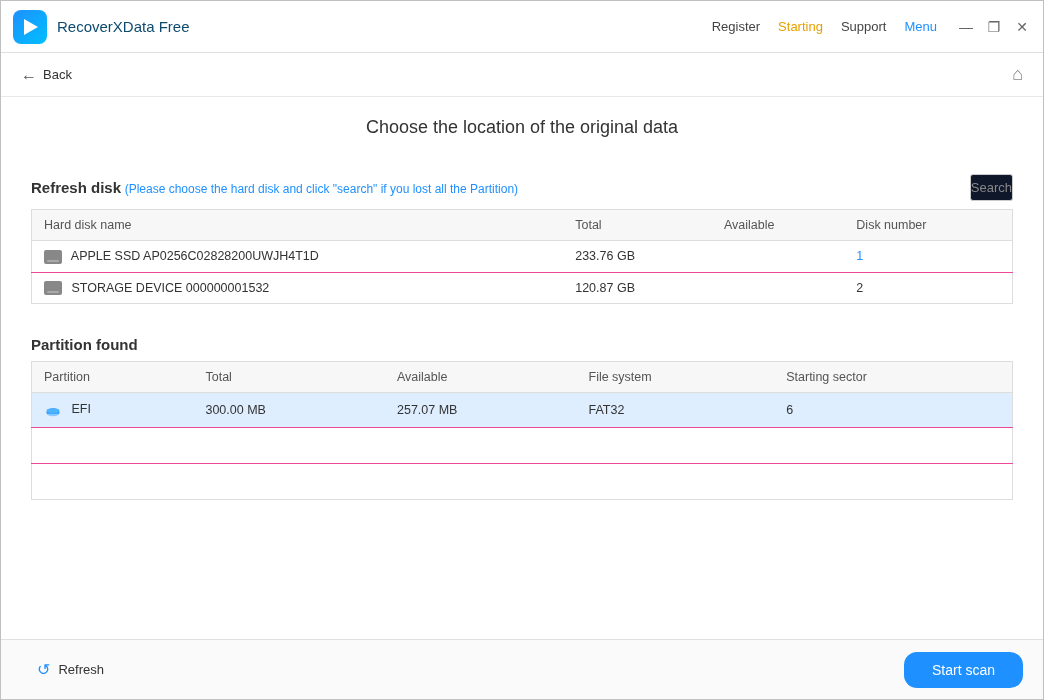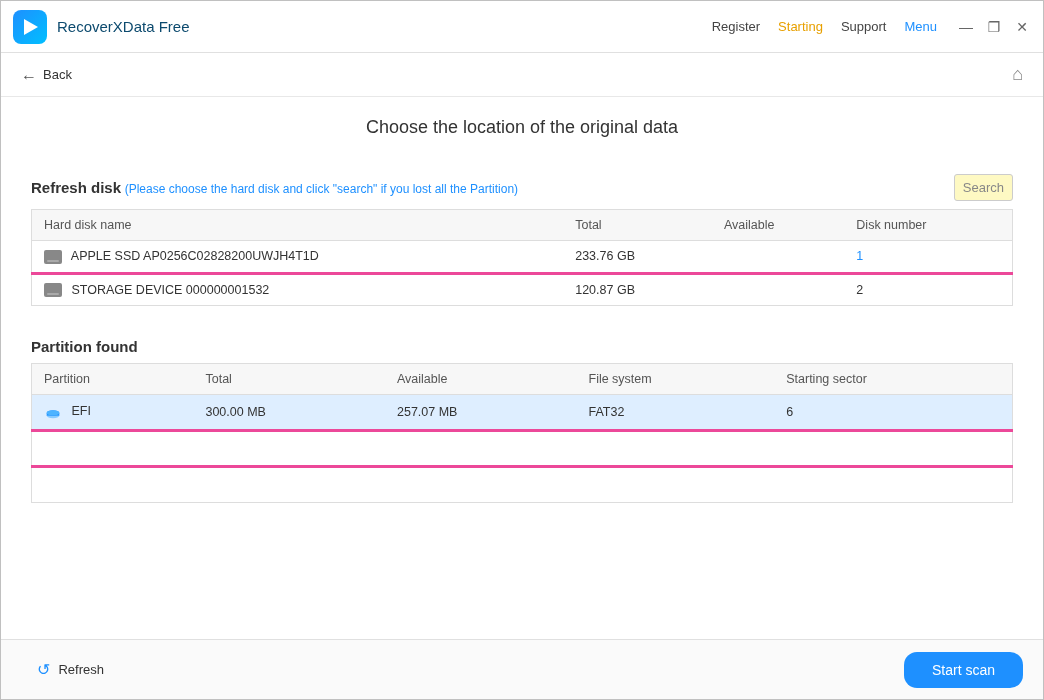--- a/index.html
+++ b/index.html
@@ -134,23 +134,23 @@
       font-size: 15px;
       font-weight: 600;
       color: #333;
     }
     .section-subtitle {
       font-size: 12px;
       color: #1e90ff;
       font-weight: 400;
     }
     .search-btn {
-      padding: 5px 8px;
+      padding: 5px 0;
       border: 1px solid #ccc;
-      background: #fef9c3;
+      background: #0f172a;
       color: #888;
       border-radius: 3px;
       cursor: pointer;
       font-size: 13px;
     }
     
     .data-table {
       width: 100%;
       border-collapse: collapse;
       border: 1px solid #ddd;
@@ -160,21 +160,21 @@
       background: #f7f7f7;
       padding: 8px 12px;
       text-align: left;
       font-weight: 500;
       color: #555;
       border-bottom: 1px solid #ddd;
       font-size: 12.5px;
     }
     .data-table td {
       padding: 8px 12px;
-      border-bottom: 3px solid #ec4899;
+      border-bottom: 1px solid #ec4899;
       color: #333;
       font-size: 12.5px;
     }
     .data-table tr:last-child td {
       border-bottom: none;
     }
     .row-selected td {
       background: #deeeff !important;
     }
     .disk-icon {

